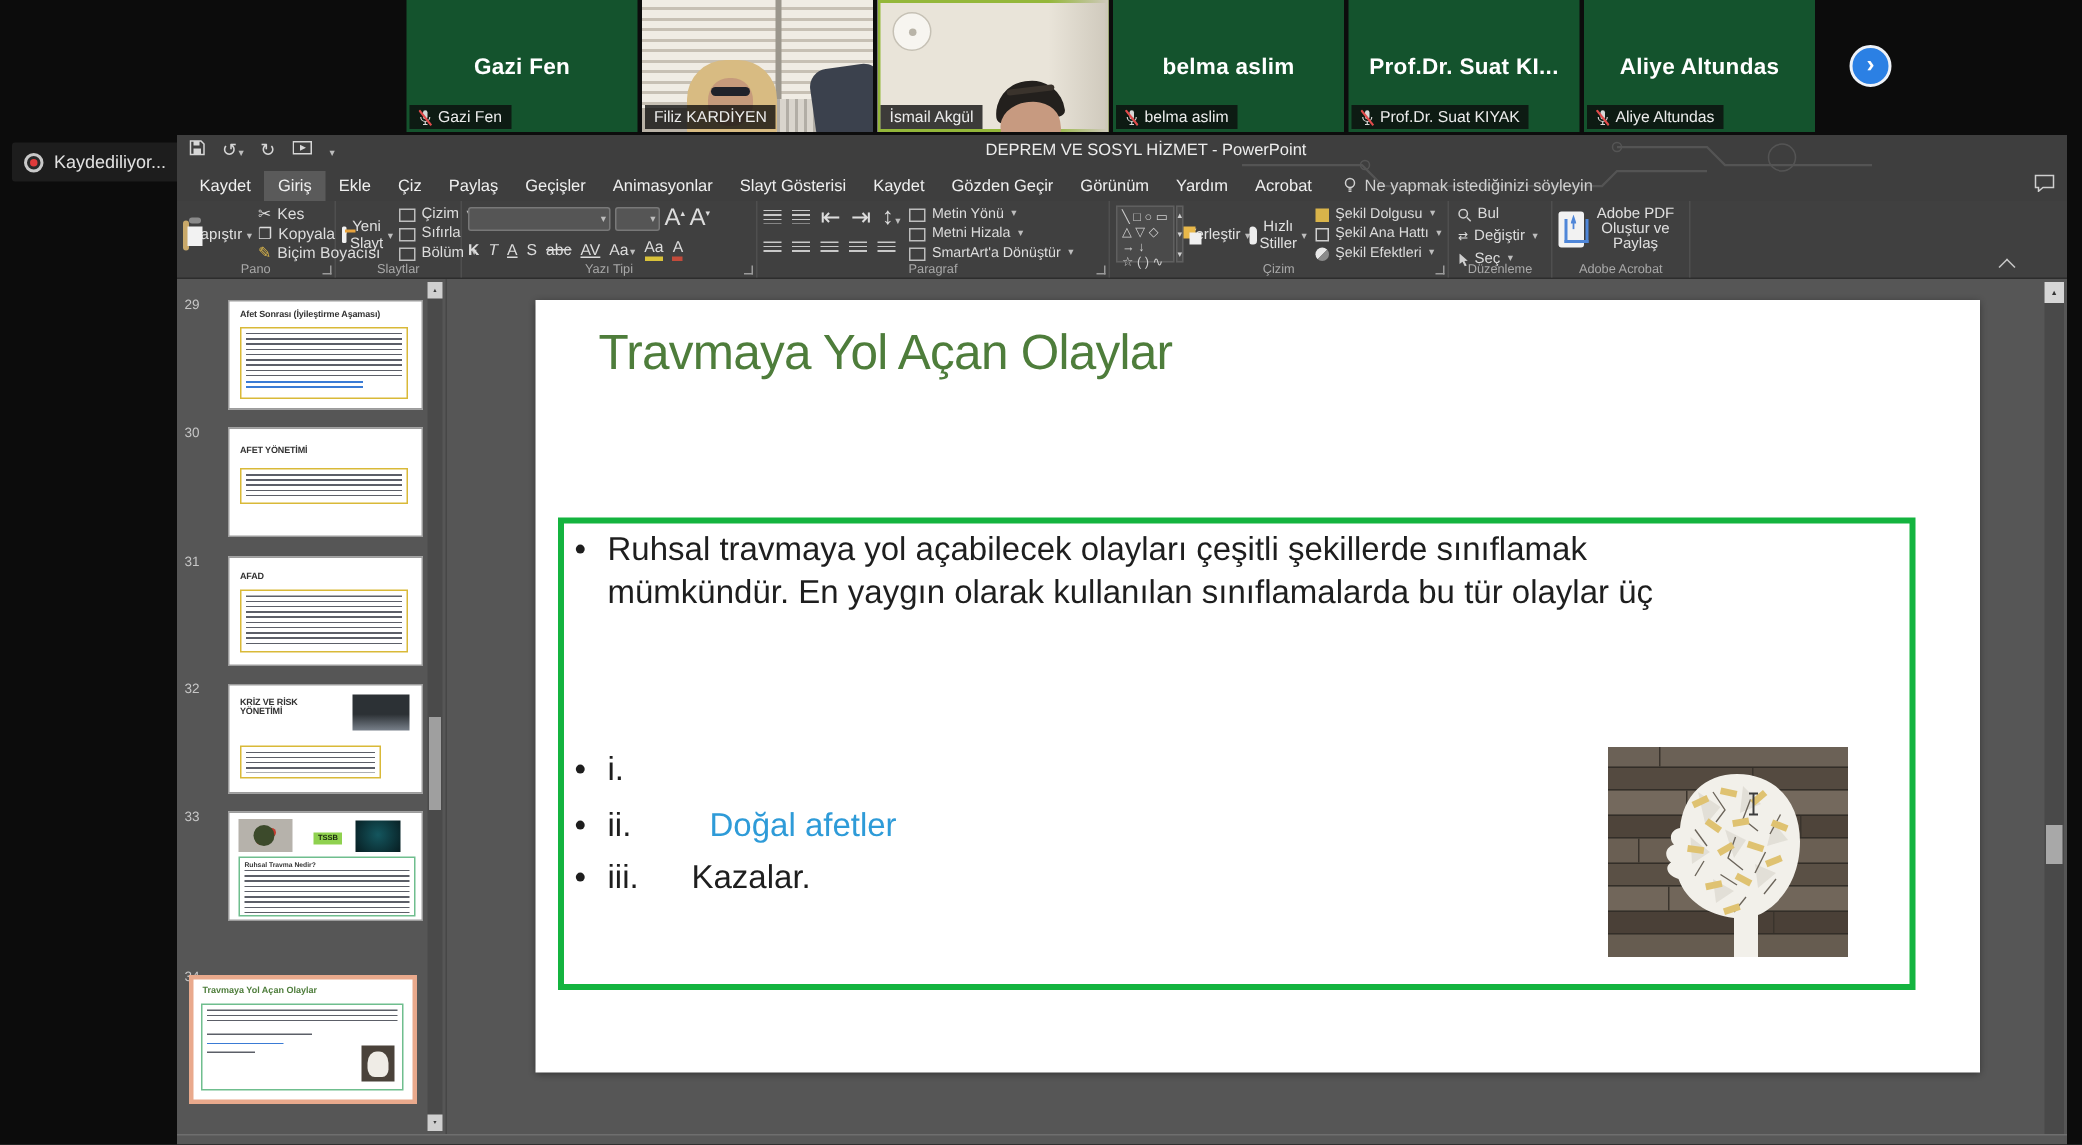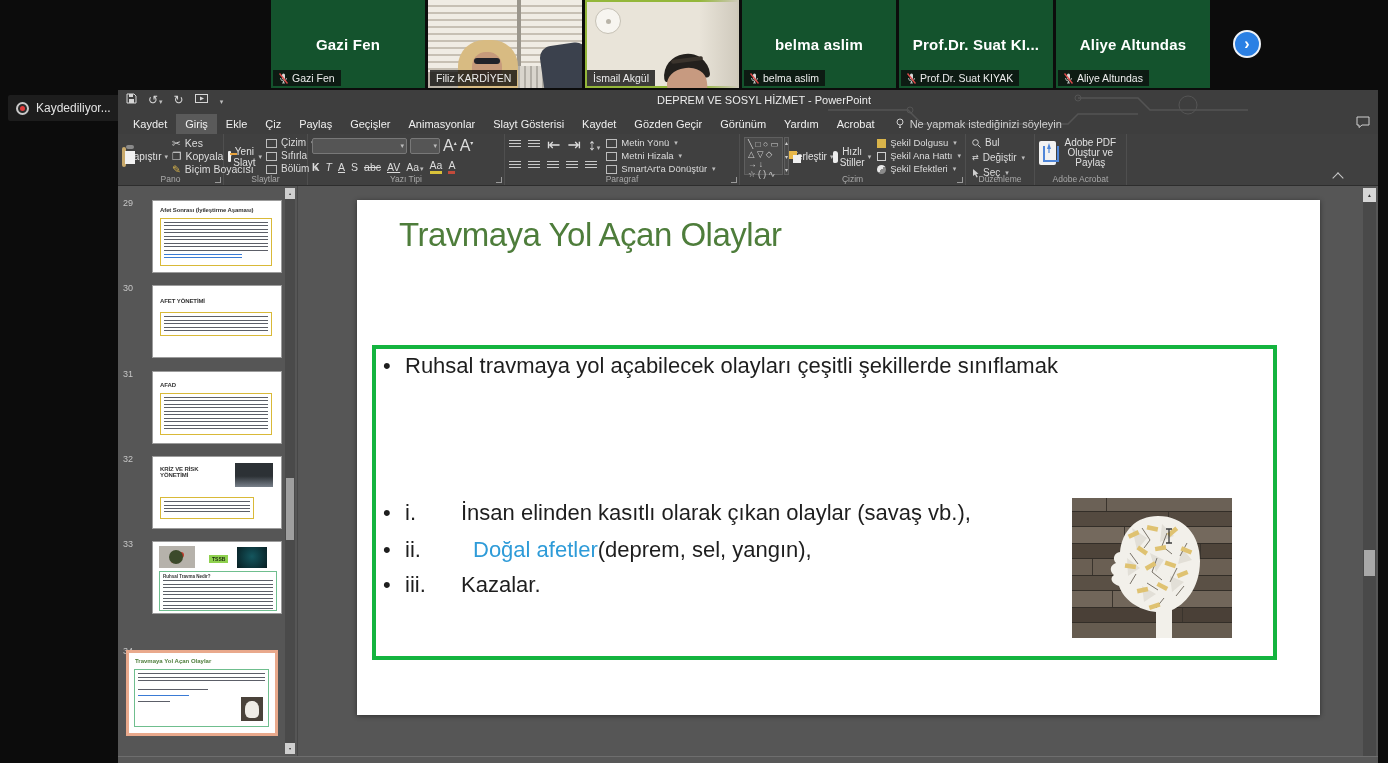--- a/index.html
+++ b/index.html
@@ -573,32 +573,31 @@
       </div>
 
       <div class="slide">
         <div class="slide-title">Travmaya Yol Açan Olaylar</div>
 
         <div class="gcontent"></div>
 
         <div class="para">
           <span class="bul">•</span>
           <div>Ruhsal travmaya yol açabilecek olayları çeşitli şekillerde sınıflamak</div>
+          <div>mümkündür. En yaygın olarak kullanılan sınıflamalarda bu tür olaylar üç</div>
         </div>
 
         <div class="li" style="top:300px">
           <span class="bul">•</span>
           <span class="mk">i.</span>
-          <span>İnsan elinden kasıtlı olarak çıkan olaylar (savaş vb.),</span>
         </div>
         <div class="li" style="top:337px">
           <span class="bul">•</span>
           <span class="mk">ii.</span>
           <span class="blue" style="margin-left:12px">Doğal afetler</span>
-          <span> (deprem, sel, yangın),</span>
         </div>
         <div class="li" style="top:372px">
           <span class="bul">•</span>
           <span class="mk">iii.</span>
           <span>Kazalar.</span>
         </div>
 
         <svg class="headimg" viewBox="0 0 160 140">
           <rect width="160" height="140" fill="#5f564b"></rect>
           <rect y="0" width="160" height="13" fill="#6b6156"></rect>

